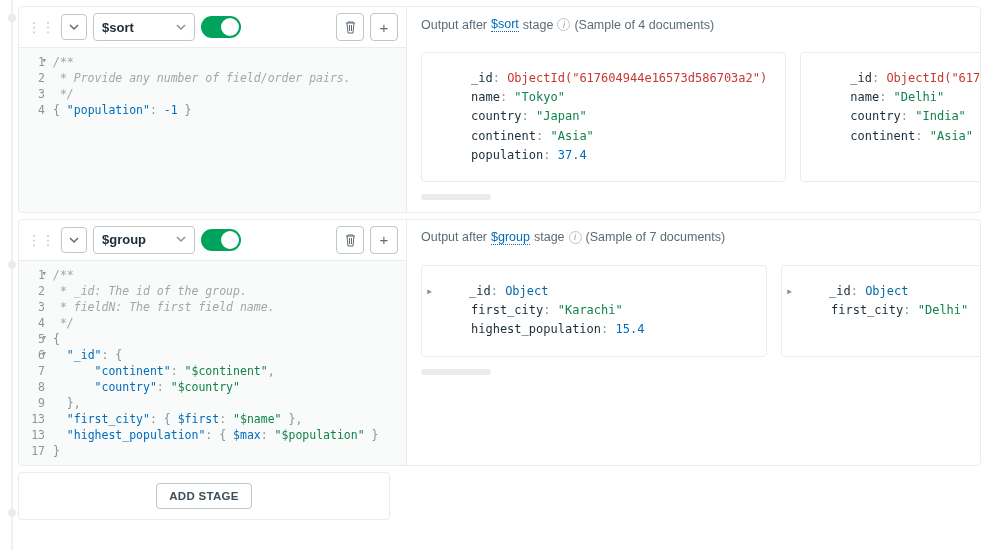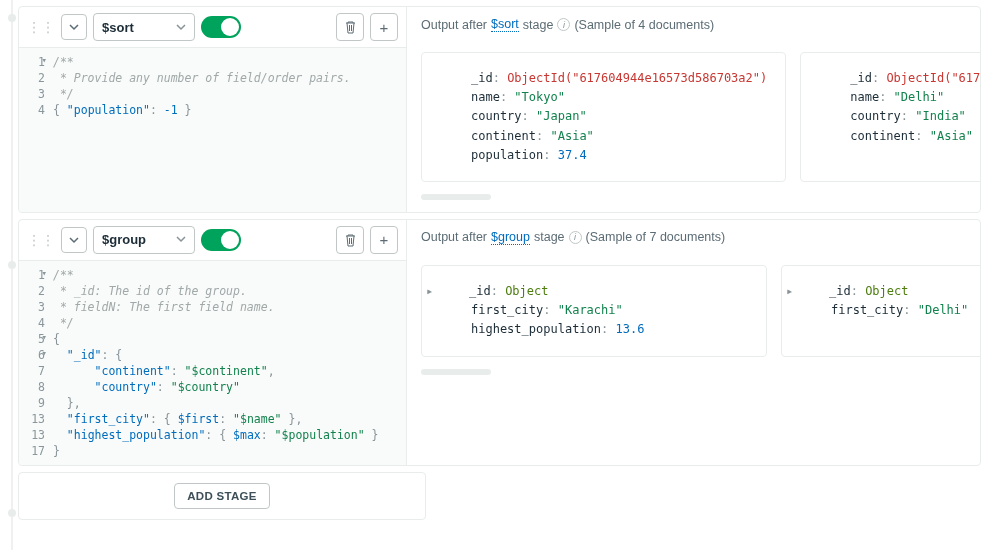--- a/index.html
+++ b/index.html
@@ -184,33 +184,33 @@
       white-space: nowrap;
     }
     .doc-card.narrow { min-width: 160px; }
     .doc-field { display: block; }
     .doc-expand { color: #889397; display: inline-block; width: 12px; margin-left: -14px; }
     .fk { color: #1C2D38; font-weight: 400; margin-left: 31px; }
     .fc { color: #889397; }
     .fv-oid { color: #C83732; }
     .fv-str { color: #12824D; }
     .fv-num { color: #006CBC; }
-    .fv-type { color: #4d7c0f; }
+    .fv-type { color: #0369a1; }
     .scroll-indicator {
       height: 6px;
       width: 70px;
       background: #E8EDEB;
       border-radius: 3px;
       margin: 8px 0 12px 14px;
     }
     .add-stage-row {
       border: 1px solid #E8EDEB;
       border-radius: 4px;
       background: #fff;
-      width: 408px;
+      width: 372px;
       padding: 10px;
       display: flex;
       justify-content: center;
     }
     .add-stage-btn {
       border: 1px solid #C1C7C6;
       border-radius: 4px;
       background: #fff;
       padding: 6px 12px;
       font-size: 11.5px;
@@ -340,21 +340,21 @@
           <span>Output after</span> 
           <a href="#">$group</a> 
           <span>stage</span> 
           <span class="info-icon">i</span> 
           <span>(Sample of 7 documents)</span>
         </div>
         <div class="docs-row">
           <div class="doc-card">
             <div class="doc-field"><span class="doc-expand">▸</span><span class="fk">_id</span><span class="fc">: </span><span class="fv-type">Object</span></div>
             <div class="doc-field"><span class="fk">first_city</span><span class="fc">: </span><span class="fv-str">"Karachi"</span></div>
-            <div class="doc-field"><span class="fk">highest_population</span><span class="fc">: </span><span class="fv-num">13.6</span></div>
+            <div class="doc-field"><span class="fk">highest_population</span><span class="fc">: </span><span class="fv-num">15.4</span></div>
           </div>
           <div class="doc-card narrow">
             <div class="doc-field"><span class="doc-expand">▸</span><span class="fk">_id</span><span class="fc">: </span><span class="fv-type">Object</span></div>
             <div class="doc-field"><span class="fk">first_city</span><span class="fc">: </span><span class="fv-str">"Delhi"</span></div>
           </div>
         </div>
         <div class="scroll-indicator"></div>
       </div>
     </div>
   </div>

